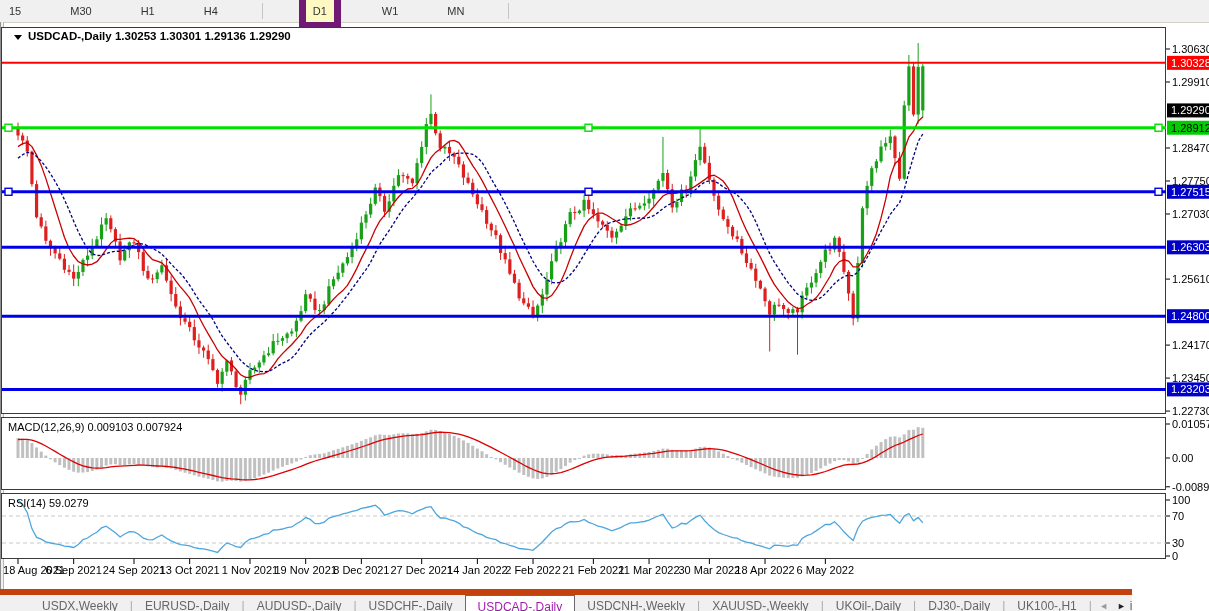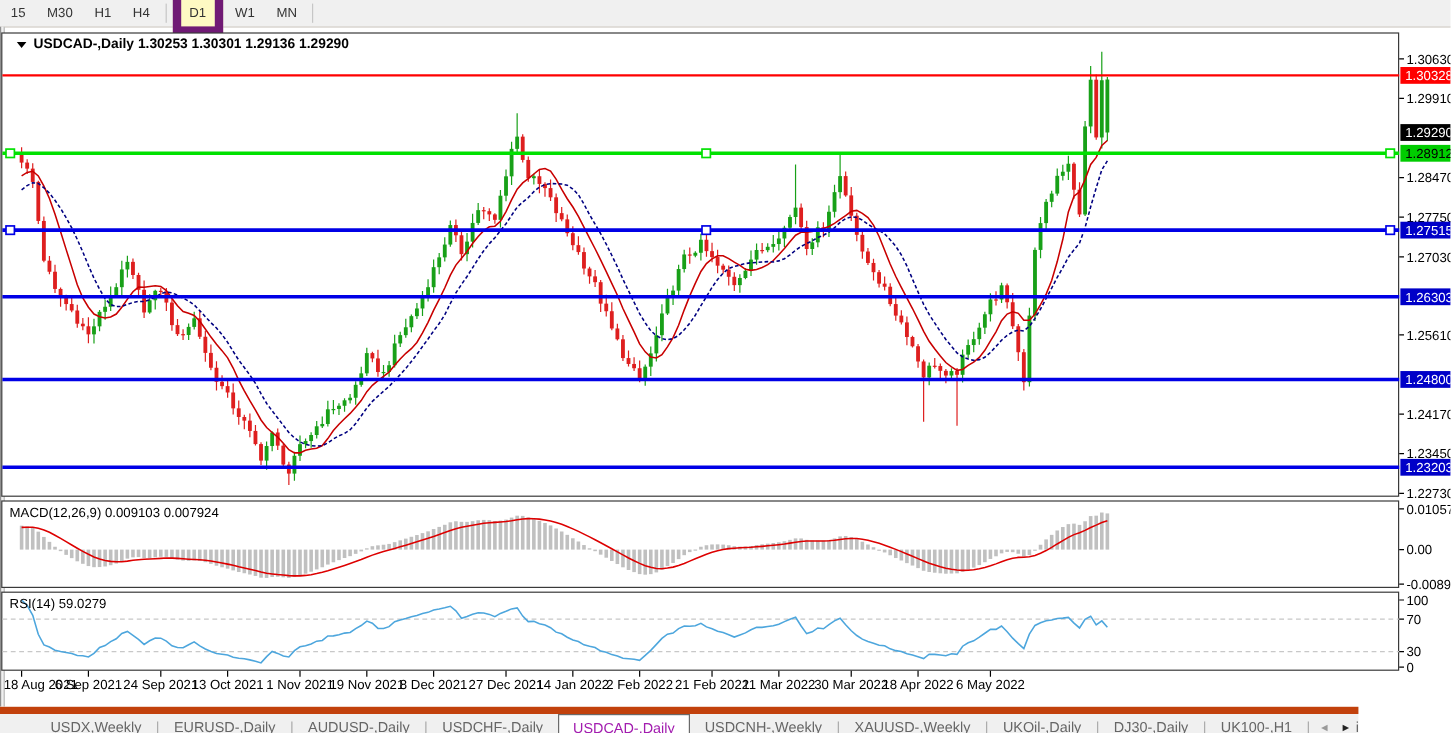--- a/index.html
+++ b/index.html
@@ -1,20 +1,20 @@
 <!DOCTYPE html>
 <html><head>
 <meta charset="utf-8">
 <style>
   html,body{margin:0;padding:0;background:#fff;}
   .screen{position:relative;width:1209px;height:611px;overflow:hidden;
           font-family:"Liberation Sans","DejaVu Sans",sans-serif;background:#fff;}
   
   .tf-bar{position:absolute;left:0;top:0;width:1209px;height:22px;background:#f0f0f0;
-          border-bottom:1px solid #d4d0c8;display:flex;align-items:center;font-size:11px;color:#222;}
+          border-bottom:1px solid #d4d0c8;display:flex;align-items:center;font-size:11px;color:#222;gap:31px;}
   .tf-btn{padding:2px 8px;margin:0 1px;cursor:default;color:#333;}
   .tf-btn.active{background:#fef9c3;border:7px solid #701a75;padding:5px 7px;}
   .tf-sep{width:1px;height:16px;background:#c6c6c6;margin:0 4px;}
   
   #chart-svg{position:absolute;left:0;top:22px;}
   
   .tab-bar{position:absolute;left:0;top:589px;width:1132px;height:22px;background:#f0f0f0;
            border-top:6px solid #c2410c;display:flex;align-items:stretch;font-size:12px;color:#666;
            white-space:nowrap;overflow:hidden;}
   .tab-spacer{width:30px;flex:0 0 auto;}

